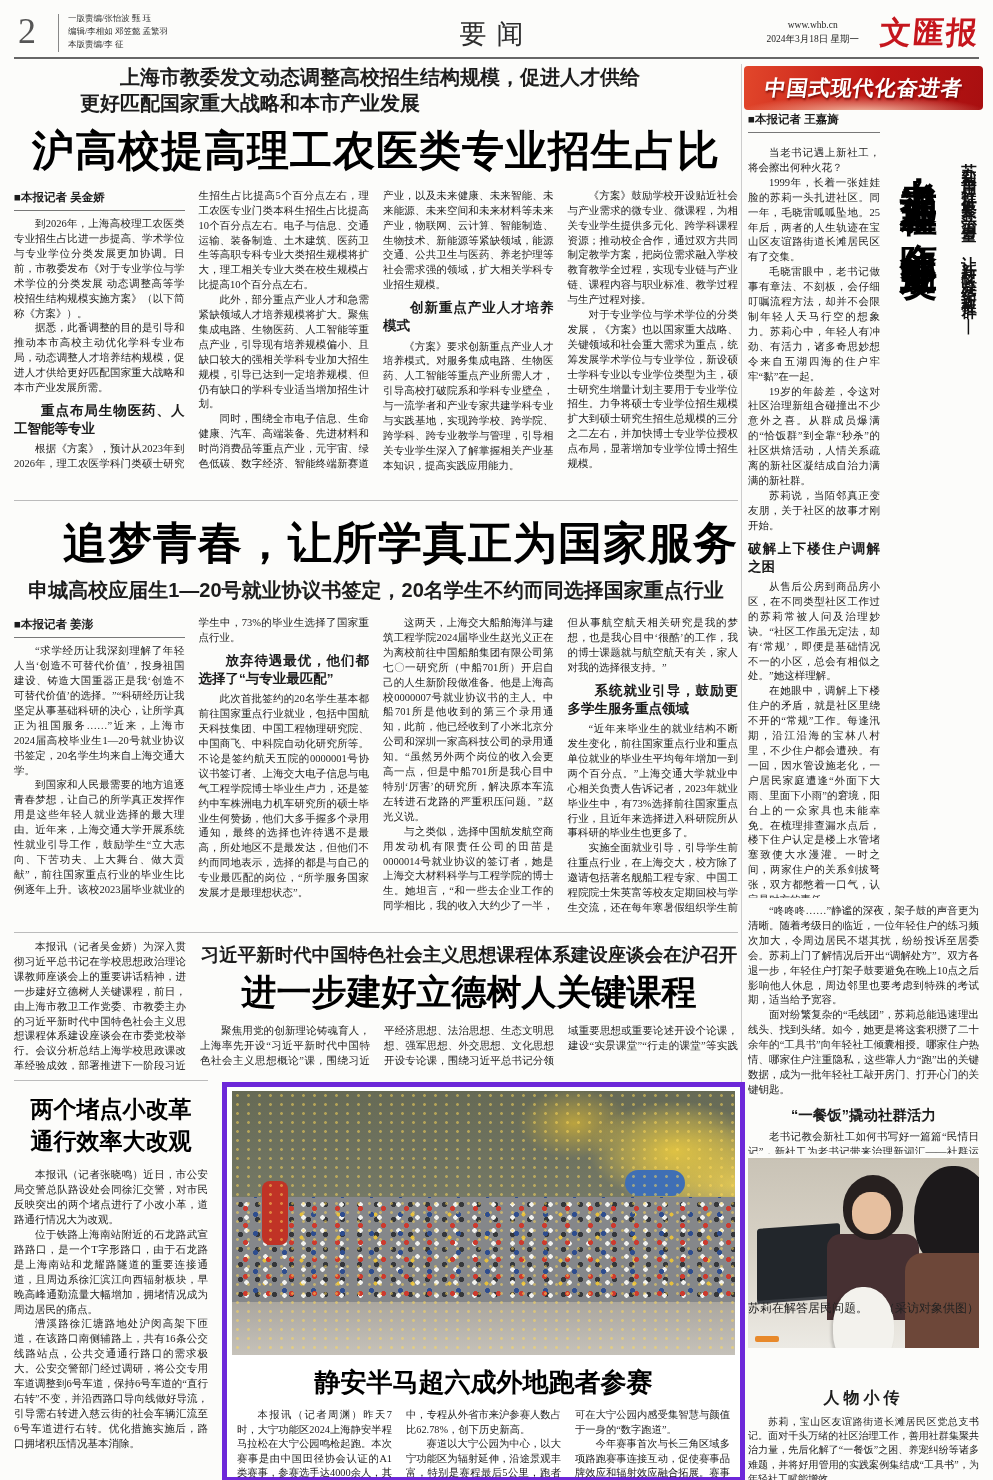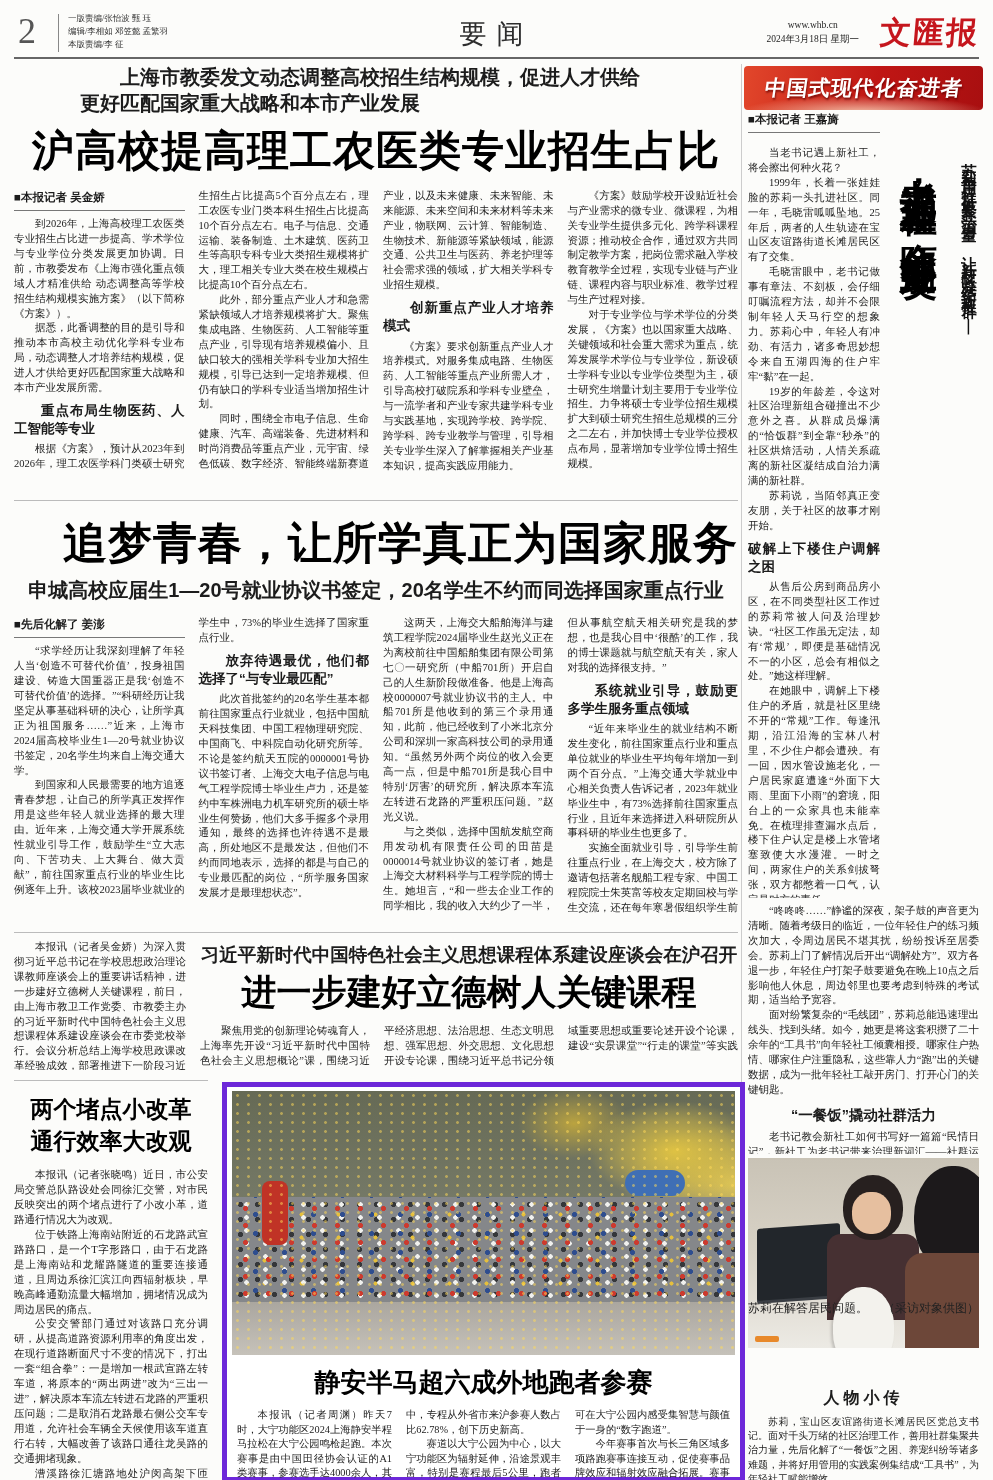--- a/index.html
+++ b/index.html
@@ -148,41 +148,41 @@
   </div>
   <div class="rule-h" style="left:14px;width:965px;top:57px;border-top-width:2px;"></div>
   <div class="rule-v" style="left:741px;top:64px;height:1406px;"></div>
 
   <div class="abs" id="a1">
     <div class="kick k1">上海市教委发文动态调整高校招生结构规模，促进人才供给</div>
     <div class="kick k2">更好匹配国家重大战略和本市产业发展</div>
     <h1>沪高校提高理工农医类专业招生占比</h1>
     <div class="bt cols4" id="a1-body">
       <div class="byline">■本报记者 吴金娇</div>
-      <p>到2026年，上海高校理工农医类专业招生占比进一步提高、学术学位与专业学位分类发展更加协调。日前，市教委发布《上海市强化重点领域人才精准供给 动态调整高等学校招生结构规模实施方案》（以下简称《方案》）。</p>
+      <p>到2026年，上海高校理工农医类专业招生占比进一步提高、学术学位与专业学位分类发展更加协调。日前，市教委发布《对于专业学位与学术学位的分类发展 动态调整高等学校招生结构规模实施方案》（以下简称《方案》）。</p>
       <p>据悉，此番调整的目的是引导和推动本市高校主动优化学科专业布局，动态调整人才培养结构规模，促进人才供给更好匹配国家重大战略和本市产业发展所需。</p>
       <div class="subhead">重点布局生物医药、人工智能等专业</div>
       <p>根据《方案》，预计从2023年到2026年，理工农医学科门类硕士研究生招生占比提高5个百分点左右，理工农医专业门类本科生招生占比提高10个百分点左右。电子与信息、交通运输、装备制造、土木建筑、医药卫生等高职专科专业大类招生规模将扩大，理工相关专业大类在校生规模占比提高10个百分点左右。</p>
       <p>此外，部分重点产业人才和急需紧缺领域人才培养规模将扩大。聚焦集成电路、生物医药、人工智能等重点产业，引导现有培养规模偏小、且缺口较大的强相关学科专业加大招生规模，引导已达到一定培养规模、但仍有缺口的学科专业适当增加招生计划。</p>
       <p>同时，围绕全市电子信息、生命健康、汽车、高端装备、先进材料和时尚消费品等重点产业，元宇宙、绿色低碳、数字经济、智能终端新赛道产业，以及未来健康、未来智能、未来能源、未来空间和未来材料等未来产业，物联网、云计算、智能制造、生物技术、新能源等紧缺领域，能源交通、公共卫生与医药、养老护理等社会需求强的领域，扩大相关学科专业招生规模。</p>
       <div class="subhead">创新重点产业人才培养模式</div>
       <p>《方案》要求创新重点产业人才培养模式。对服务集成电路、生物医药、人工智能等重点产业所需人才，引导高校打破院系和学科专业壁垒，与一流学者和产业专家共建学科专业与实践基地，实现跨学校、跨学院、跨学科、跨专业教学与管理，引导相关专业学生深入了解掌握相关产业基本知识，提高实践应用能力。</p>
       <p>《方案》鼓励学校开设贴近社会与产业需求的微专业、微课程，为相关专业学生提供多元化、跨学科课程资源；推动校企合作，通过双方共同制定教学方案，把岗位需求融入学校教育教学全过程，实现专业链与产业链、课程内容与职业标准、教学过程与生产过程对接。</p>
       <p>对于专业学位与学术学位的分类发展，《方案》也以国家重大战略、关键领域和社会重大需求为重点，统筹发展学术学位与专业学位，新设硕士学科专业以专业学位类型为主，硕士研究生增量计划主要用于专业学位招生。力争将硕士专业学位招生规模扩大到硕士研究生招生总规模的三分之二左右，并加快博士专业学位授权点布局，显著增加专业学位博士招生规模。</p>
 
     </div>
   </div>
 
   <div class="rule-light" style="left:14px;width:724px;top:500px;"></div>
 
   <div class="abs" id="a2">
     <h1>追梦青春，让所学真正为国家服务</h1>
     <div class="subtitle">申城高校应届生1—20号就业协议书签定，20名学生不约而同选择国家重点行业</div>
     <div class="bt cols4" id="a2-body">
-      <div class="byline">■先后化解了 姜澎</div>
+      <div class="byline">■本报记者 姜澎</div>
       <p>“求学经历让我深刻理解了年轻人当‘创造不可替代价值’，投身祖国建设、铸造大国重器正是我‘创造不可替代价值’的选择。”“科研经历让我坚定从事基础科研的决心，让所学真正为祖国服务……”近来，上海市2024届高校毕业生1—20号就业协议书签定，20名学生均来自上海交通大学。</p>
       <p>到国家和人民最需要的地方追逐青春梦想，让自己的所学真正发挥作用是这些年轻人就业选择的最大理由。近年来，上海交通大学开展系统性就业引导工作，鼓励学生“立大志向、下苦功夫、上大舞台、做大贡献”，前往国家重点行业的毕业生比例逐年上升。该校2023届毕业就业的学生中，73%的毕业生选择了国家重点行业。</p>
       <div class="subhead">放弃待遇最优，他们都选择了“与专业最匹配”</div>
       <p>此次首批签约的20名学生基本都前往国家重点行业就业，包括中国航天科技集团、中国工程物理研究院、中国商飞、中科院自动化研究所等。不论是签约航天五院的0000001号协议书签订者、上海交大电子信息与电气工程学院博士毕业生卢力，还是签约中车株洲电力机车研究所的硕士毕业生何赞扬，他们大多手握多个录用通知，最终的选择也许待遇不是最高，所处地区不是最发达，但他们不约而同地表示，选择的都是与自己的专业最匹配的岗位，“所学服务国家发展才是最理想状态”。</p>
       <p>这两天，上海交大船舶海洋与建筑工程学院2024届毕业生赵光义正在为离校前往中国船舶集团有限公司第七〇一研究所（中船701所）开启自己的人生新阶段做准备。他是上海高校0000007号就业协议书的主人。中船701所是他收到的第三个录用通知，此前，他已经收到了小米北京分公司和深圳一家高科技公司的录用通知。“虽然另外两个岗位的收入会更高一点，但是中船701所是我心目中特别‘厉害’的研究所，解决原本车流左转进石龙路的严重积压问题。”赵光义说。</p>
       <p>与之类似，选择中国航发航空商用发动机有限责任公司的田苗是0000014号就业协议的签订者，她是上海交大材料科学与工程学院的博士生。她坦言，“和一些去企业工作的同学相比，我的收入大约少了一半，但从事航空航天相关研究是我的梦想，也是我心目中‘很酷’的工作，我的博士课题就与航空航天有关，家人对我的选择很支持。”</p>
       <div class="subhead">系统就业引导，鼓励更多学生服务重点领域</div>
       <p>“近年来毕业生的就业结构不断发生变化，前往国家重点行业和重点单位就业的毕业生平均每年增加一到两个百分点。”上海交通大学就业中心相关负责人告诉记者，2023年就业毕业生中，有73%选择前往国家重点行业，且近年来选择进入科研院所从事科研的毕业生也更多了。</p>
       <p>实施全面就业引导，引导学生前往重点行业，在上海交大，校方除了邀请包括著名舰船工程专家、中国工程院院士朱英富等校友定期回校与学生交流，还在每年寒暑假组织学生前往部分用人单位开展以就业引导为主要内容的社会实践。</p>
 
@@ -206,21 +206,20 @@
     </div>
   </div>
 
   <div class="rule-light" style="left:14px;width:194px;top:1080px;"></div>
 
   <div class="abs" id="a4">
     <h1><span>两个堵点小改革</span><br><span>通行效率大改观</span></h1>
     <div class="bt" id="a4-body">
       <p>本报讯（记者张晓鸣）近日，市公安局交警总队路设处会同徐汇交警，对市民反映突出的两个堵点进行了小改小革，道路通行情况大为改观。</p>
       <p>位于铁路上海南站附近的石龙路武宣路路口，是一个T字形路口，由于石龙路是上海南站和龙耀路隧道的重要连接通道，且周边系徐汇滨江向西辐射板块，早晚高峰通勤流量大幅增加，拥堵情况成为周边居民的痛点。</p>
-      <p>公安交警部门通过对该路口充分调研，从提高道路资源利用率的角度出发，在现行道路断面尺寸不变的情况下，打出一套“组合拳”：一是增加一根武宣路左转车道，将原本的“两出两进”改为“三出一进”，解决原本车流左转进石龙路的严重积压问题；二是取消石龙路最右侧公交车专用道，允许社会车辆全天候使用该车道直行右转，大幅改善了该路口通往龙吴路的交通拥堵现象。</p>
       <p>漕溪路徐汇塘路地处沪闵高架下匝道，在该路口南侧辅路上，共有16条公交线路站点，公共交通通行路口的需求极大。公安交警部门经过调研，将公交专用车道调整到6号车道，保持6号车道的“直行右转”不变，并沿西路口导向线做好导流，引导需右转进入慈云街的社会车辆汇流至6号车道进行右转。优化措施实施后，路口拥堵积压情况基本消除。</p>
     </div>
   </div>
 
   <div class="abs" id="mbox">
     <div id="m-photo">
       <div class="m-trees"></div>
       <div class="m-crowd"></div>
       <div class="m-road"></div>
       <div class="m-arch-l"></div>

